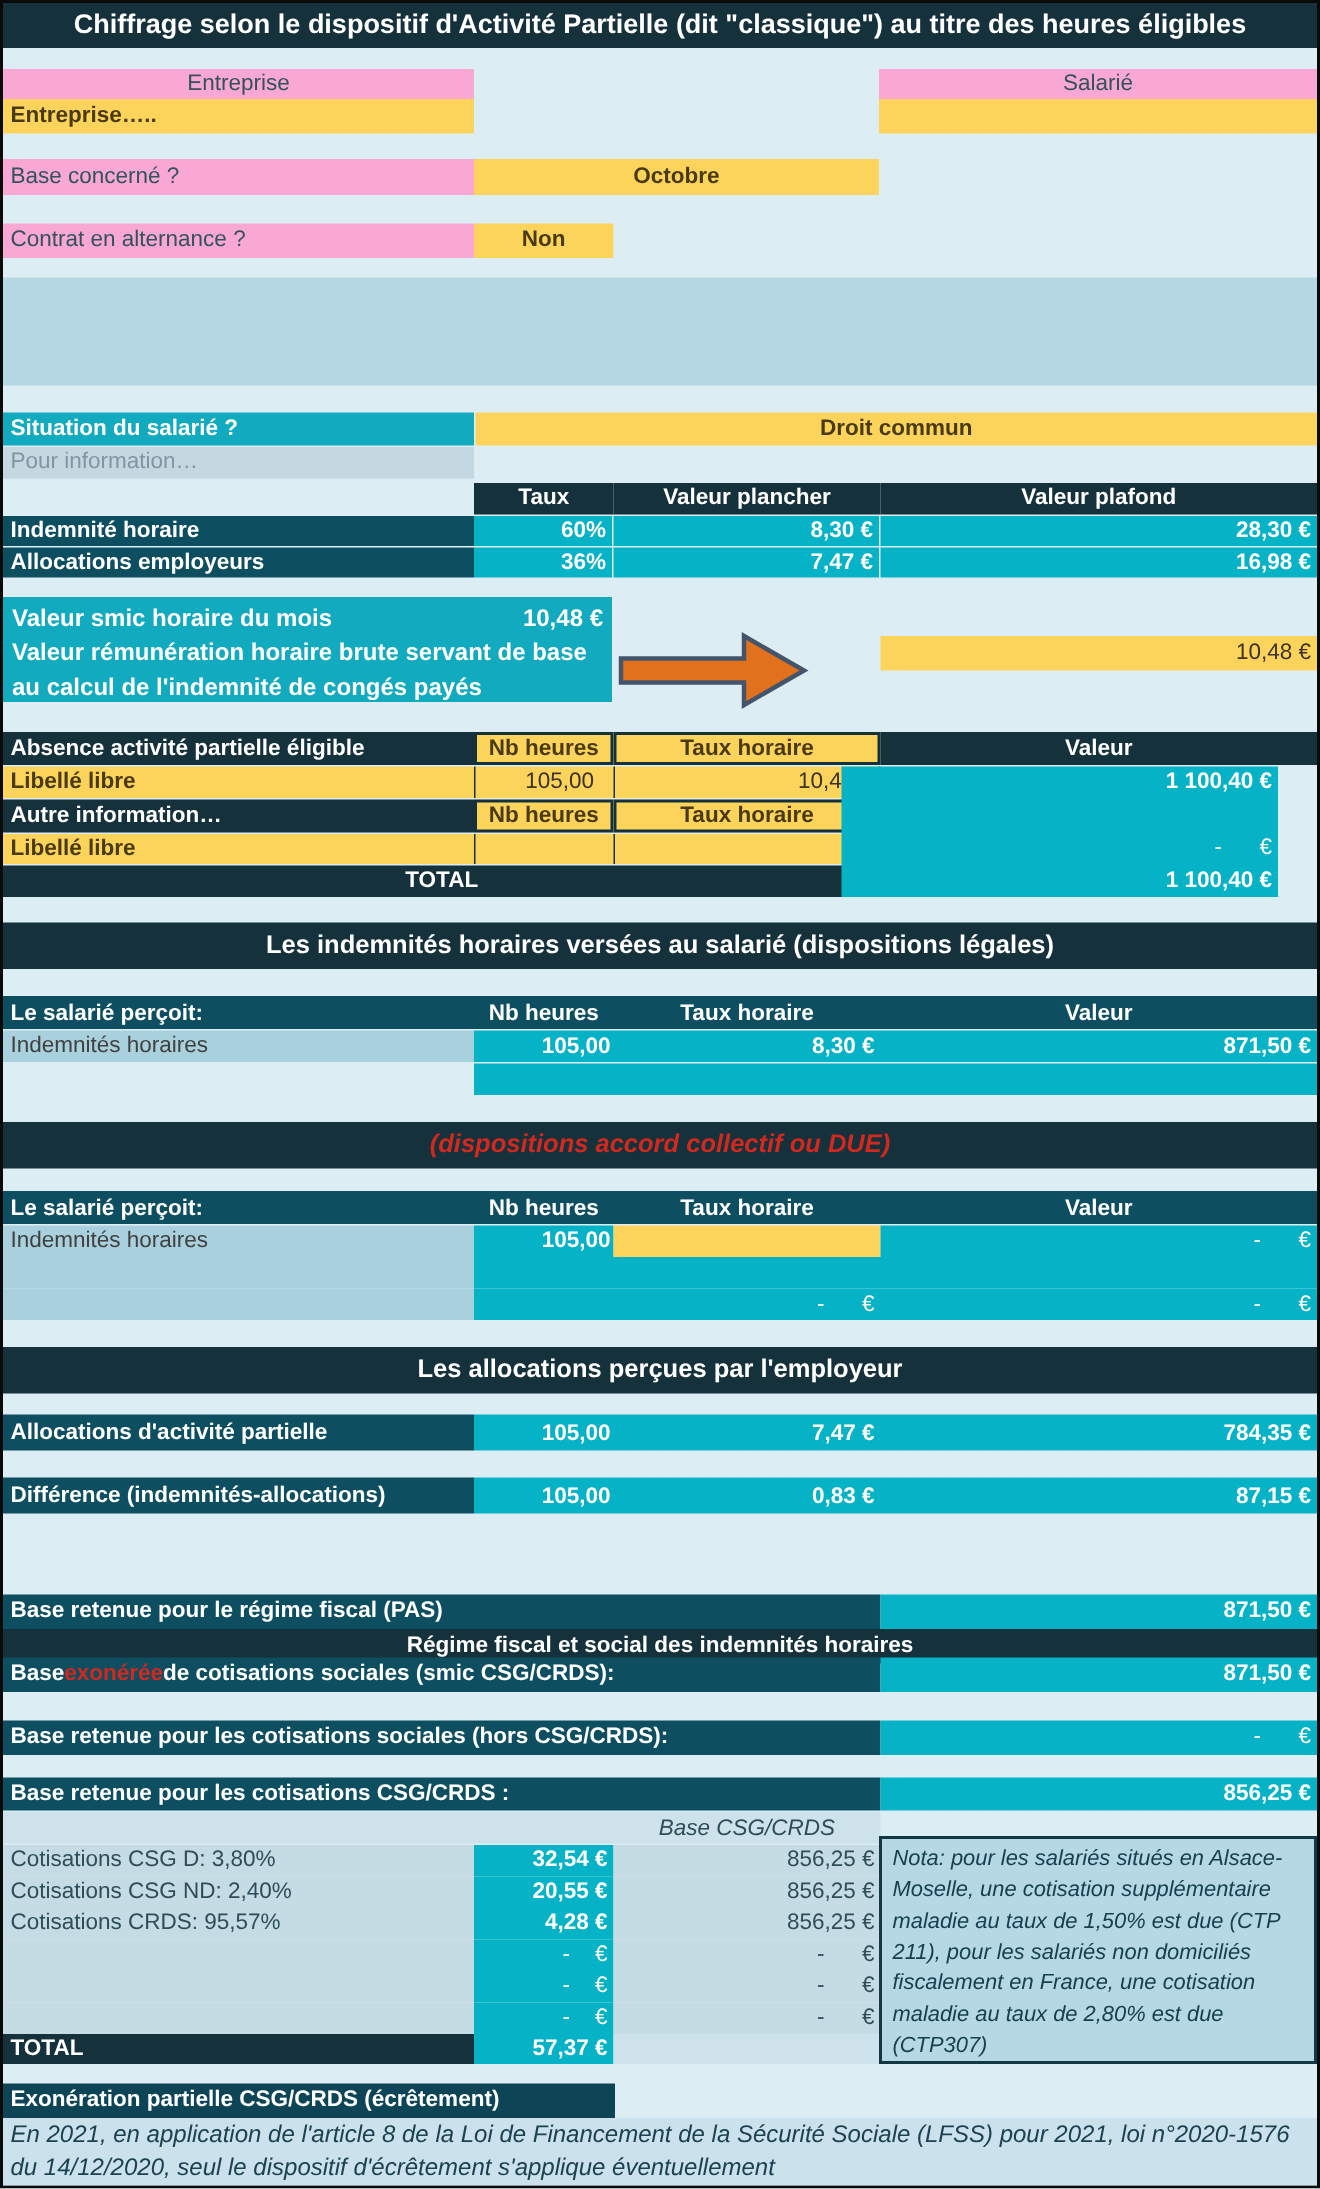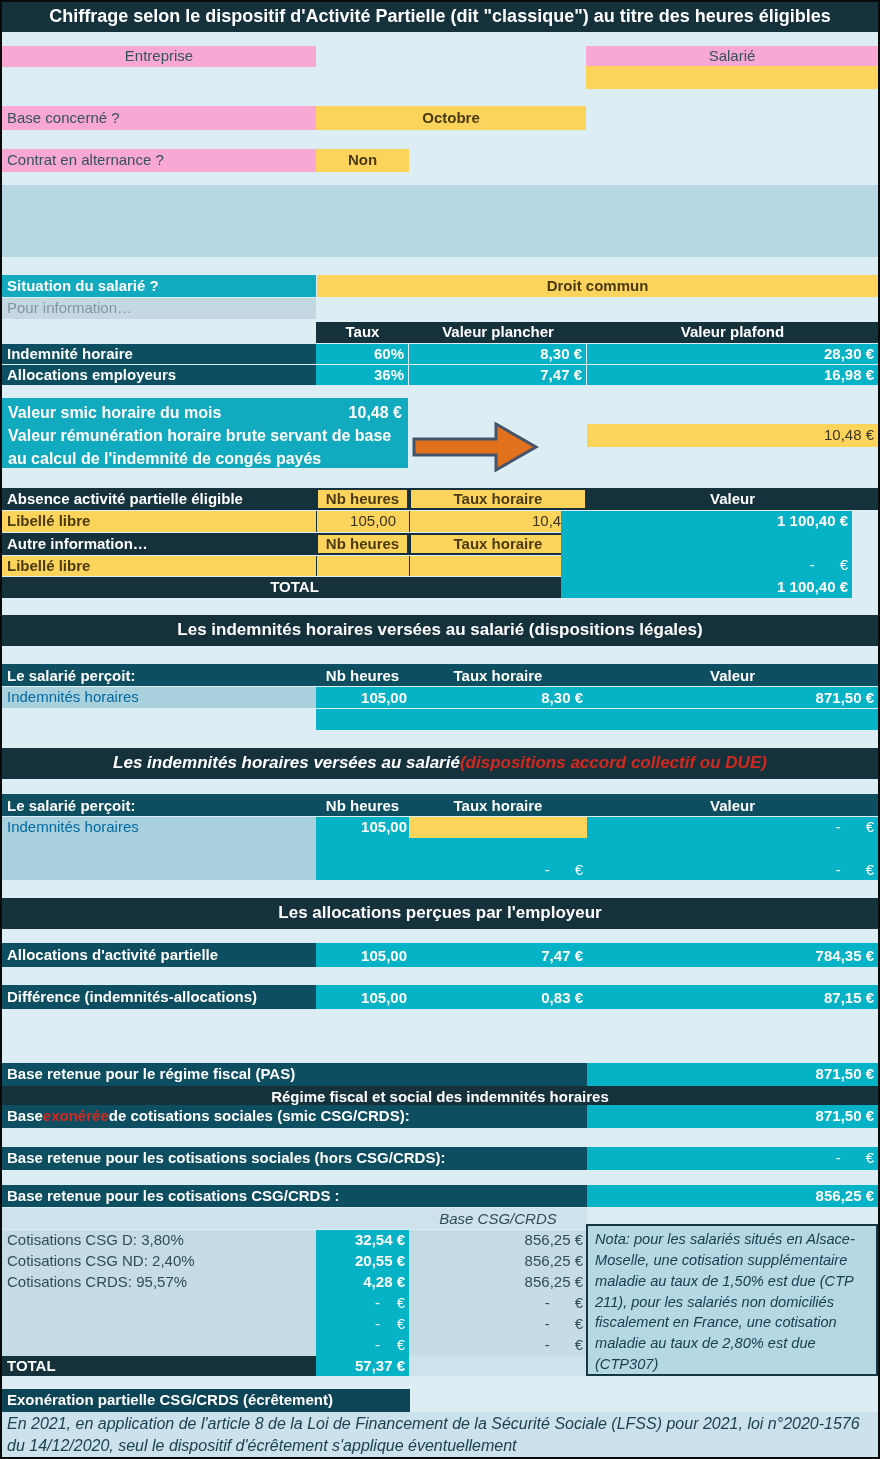--- a/index.html
+++ b/index.html
@@ -8,21 +8,21 @@
         font-family:"Liberation Sans",sans-serif;}
   .cell{position:absolute;box-sizing:border-box;display:flex;align-items:center;
         font-size:15px;line-height:1.1;overflow:hidden;white-space:nowrap;}
   .b{font-weight:700}
   .i{font-style:italic}
   .navy{background:#15313c;color:#ffffff}
   .teal{background:#0d4e61;color:#ffffff}
   .cyan{background:#06b2c6;color:#ffffff}
   .cyan2{background:#12aabf;color:#ffffff}
   .lblue{background:#f9a8d4;color:#33525e}
-  .lblue2{background:#a9d0dd;color:#0369a1}
+  .lblue2{background:#a9d0dd;color:#404040}
   .lblue3{background:#c5dce5;color:#2e4d59}
   .paleblue{background:#cde2ea;color:#2e4d59}
   .yellow{background:#fcd45c;color:#4a3a10}
   .center{justify-content:center}
   .right{justify-content:flex-end;padding-right:4px}
   .left{padding-left:5px}
   .ybord{border:2px solid #15313c}
   .dsepL{border-left:1px solid #15313c}
   .dsepR{border-right:1px solid #15313c}
   .wrap{white-space:normal;line-height:1.45;display:block}
@@ -36,20 +36,21 @@
 </style>
 </head>
 <body>
 
 <div id="page">
 
   <div class="cell navy center b" style="left:0;top:0;width:876px;height:30px;font-size:18px">Chiffrage selon le dispositif d'Activité Partielle (dit "classique") au titre des heures éligibles</div>
 
   <div class="cell lblue center" style="left:0;top:44px;width:314px;height:21px">Entreprise</div>
   <div class="cell lblue center" style="left:584px;top:44px;width:292px;height:21px">Salarié</div>
+  <div class="cell yellow b left" style="left:0;top:64px;width:314px;height:23px">Entreprise…..</div>
   <div class="cell yellow b left" style="left:584px;top:64px;width:292px;height:23px"></div>
 
   <div class="cell lblue left" style="left:0;top:104px;width:314px;height:24px">Base concerné ?</div>
   <div class="cell yellow b center" style="left:314px;top:104px;width:270px;height:24px">Octobre</div>
 
   <div class="cell lblue left" style="left:0;top:147px;width:314px;height:23px">Contrat en alternance ?</div>
   <div class="cell yellow b center" style="left:314px;top:147px;width:93px;height:23px">Non</div>
 
   <div class="cell" style="left:0;top:183px;width:876px;height:72px;background:#b4d7e3"></div>
 
@@ -117,21 +118,20 @@
   </div>
   <div class="cell lblue2 left" style="left:0;top:685px;width:314px;height:21px">Indemnités horaires</div>
   <div class="abs cyan" style="left:314px;top:685px;width:562px;height:21px;color:#fff;font-weight:700;font-size:15px">
     <span class="abs right" style="left:0;top:0;width:93px;height:21px;padding-right:2px">105,00</span>
     <span class="abs right" style="left:93px;top:0;width:178px;height:21px">8,30 €</span>
     <span class="abs right" style="left:271px;top:0;width:291px;height:21px">871,50 €</span>
   </div>
   <div class="cell cyan" style="left:314px;top:707px;width:562px;height:21px"></div>
 
   <div class="cell navy banner i" style="left:0;top:746px;width:876px;height:31px">
-    <span>Les indemnités horaires versées au salarié </span>
     <span class="red">(dispositions accord collectif ou DUE)</span>
   </div>
   <div class="abs teal" style="left:0;top:792px;width:876px;height:22px;font-weight:700;color:#fff;font-size:15px">
     <span class="abs" style="left:5px;top:0;height:22px">Le salarié perçoit:</span>
     <span class="abs" style="left:314px;top:0;width:93px;height:22px;justify-content:center">Nb heures</span>
     <span class="abs" style="left:407px;top:0;width:178px;height:22px;justify-content:center">Taux horaire</span>
     <span class="abs" style="left:585px;top:0;width:291px;height:22px;justify-content:center">Valeur</span>
   </div>
   <div class="cell lblue2 left" style="left:0;top:815px;width:314px;height:21px">Indemnités horaires</div>
   <div class="cell cyan b right" style="left:314px;top:815px;width:93px;height:21px;padding-right:2px">105,00</div>

